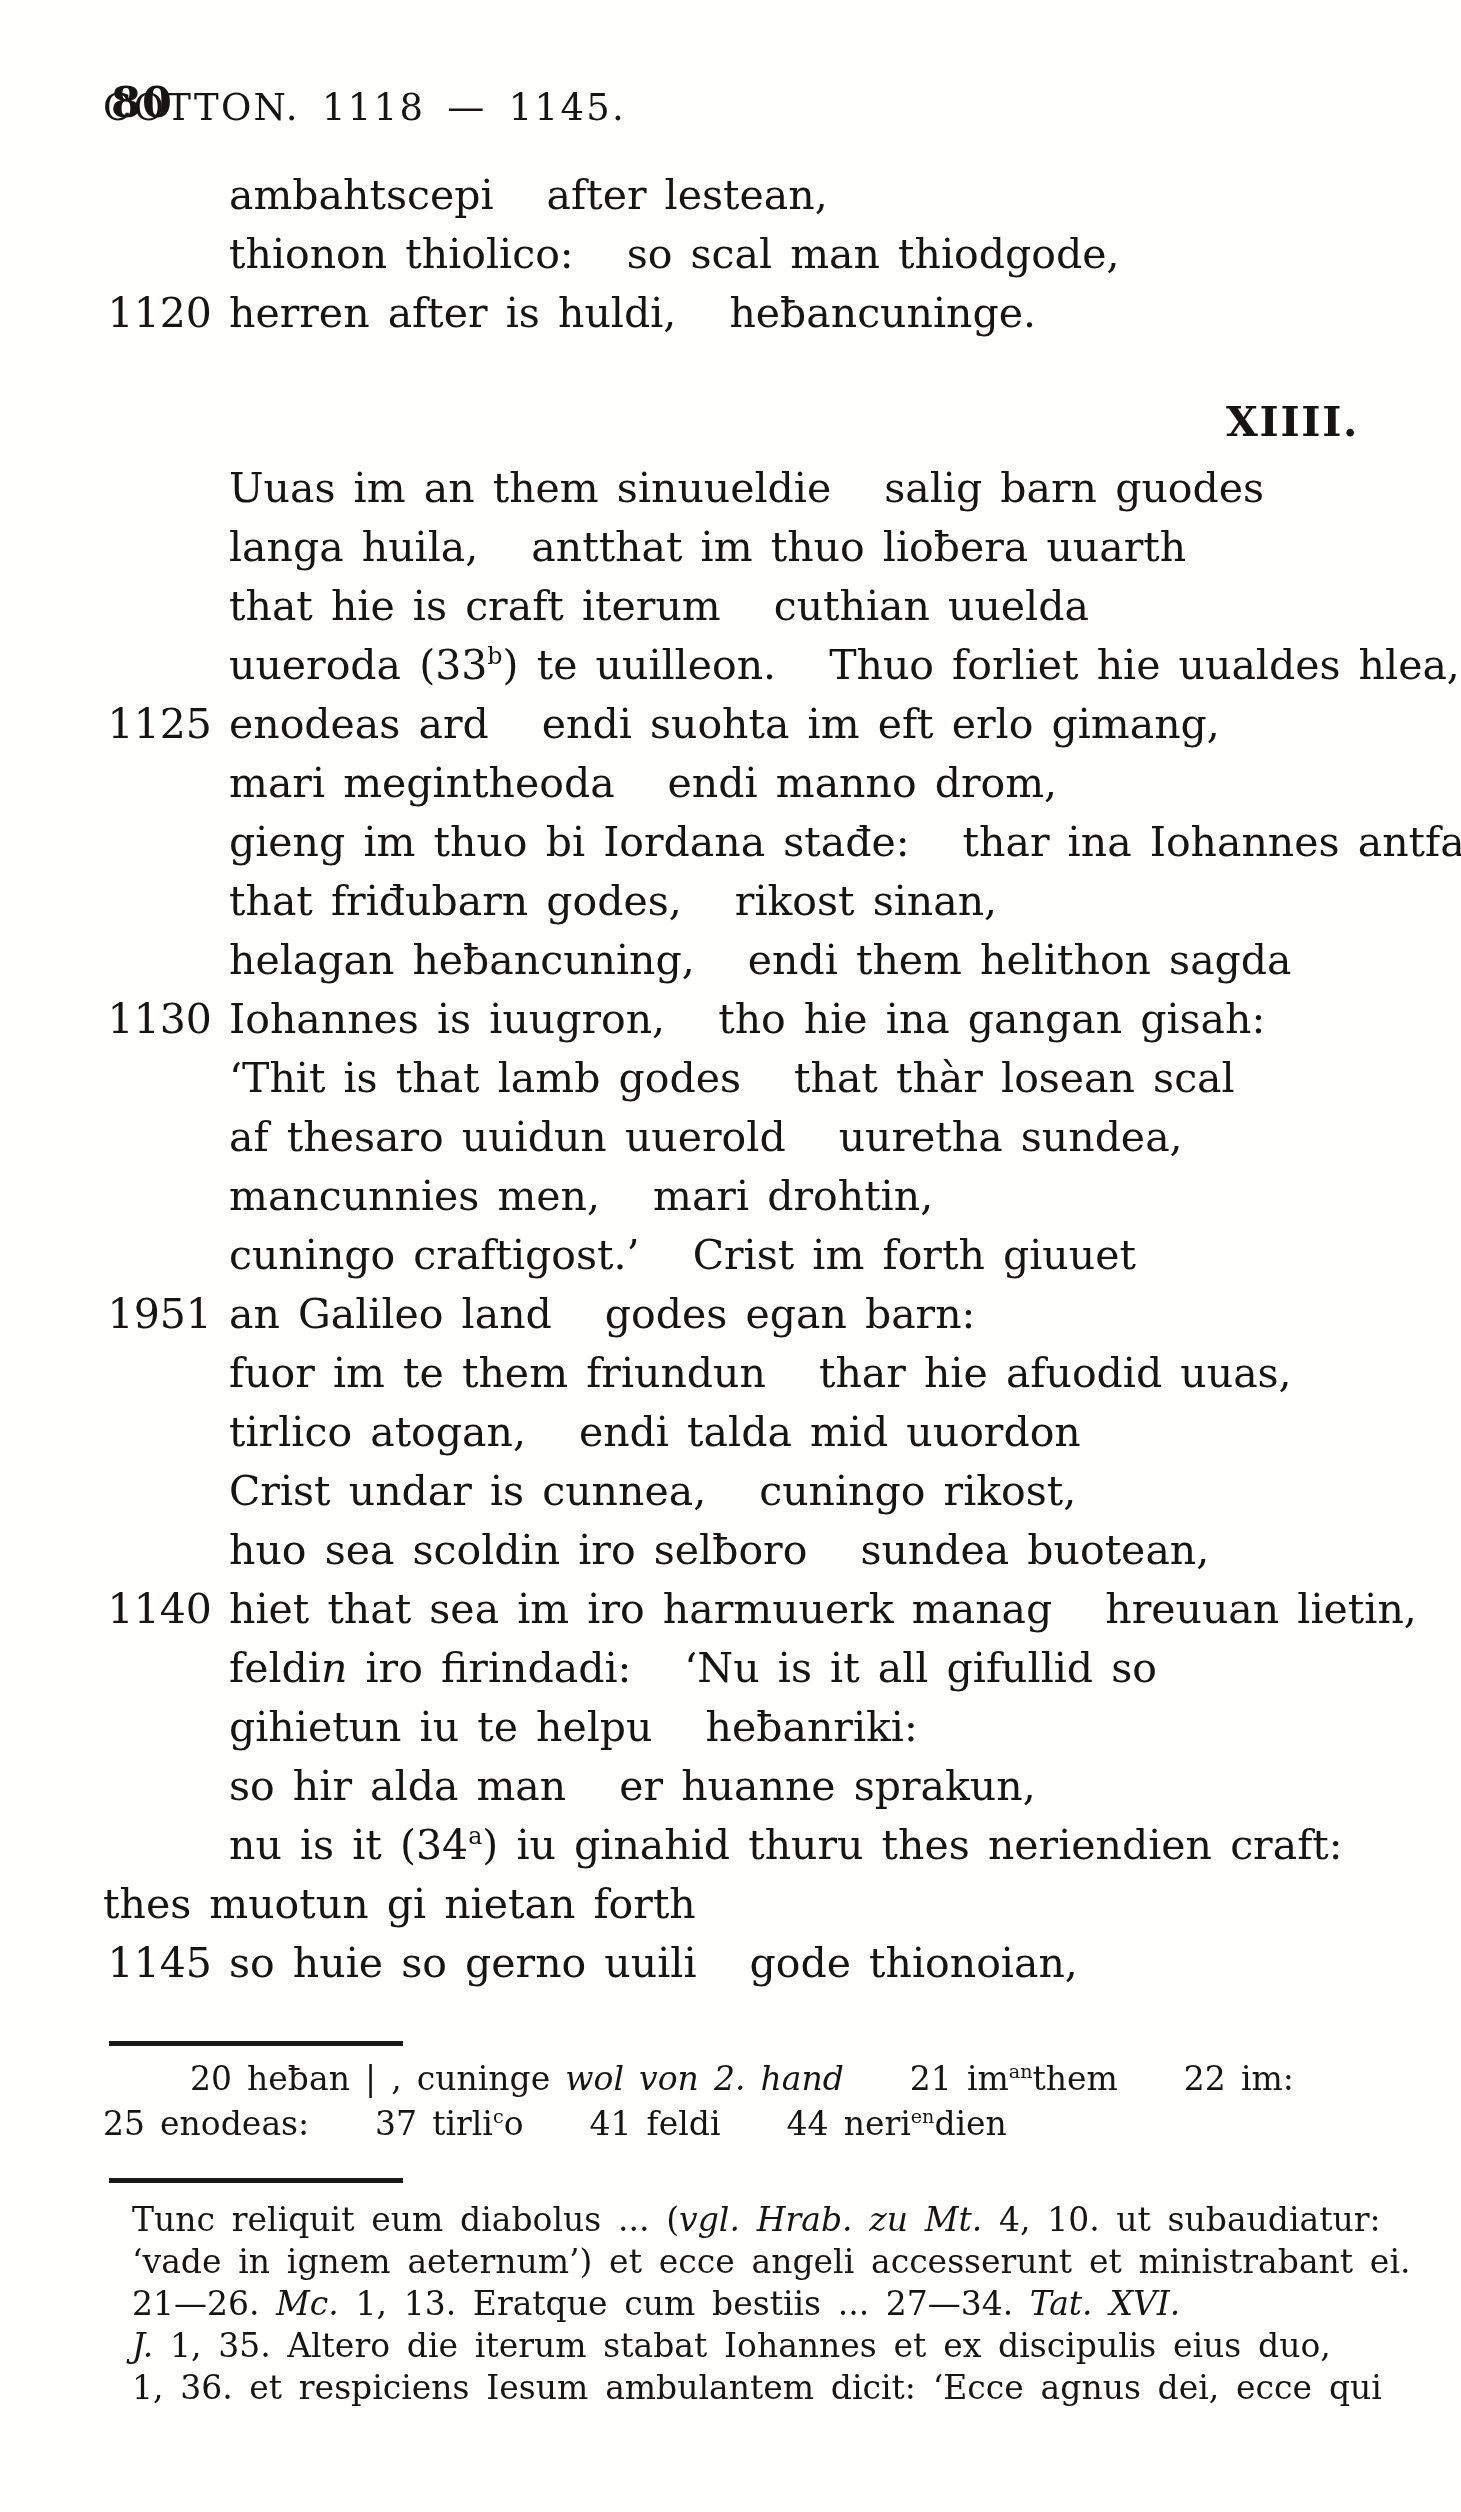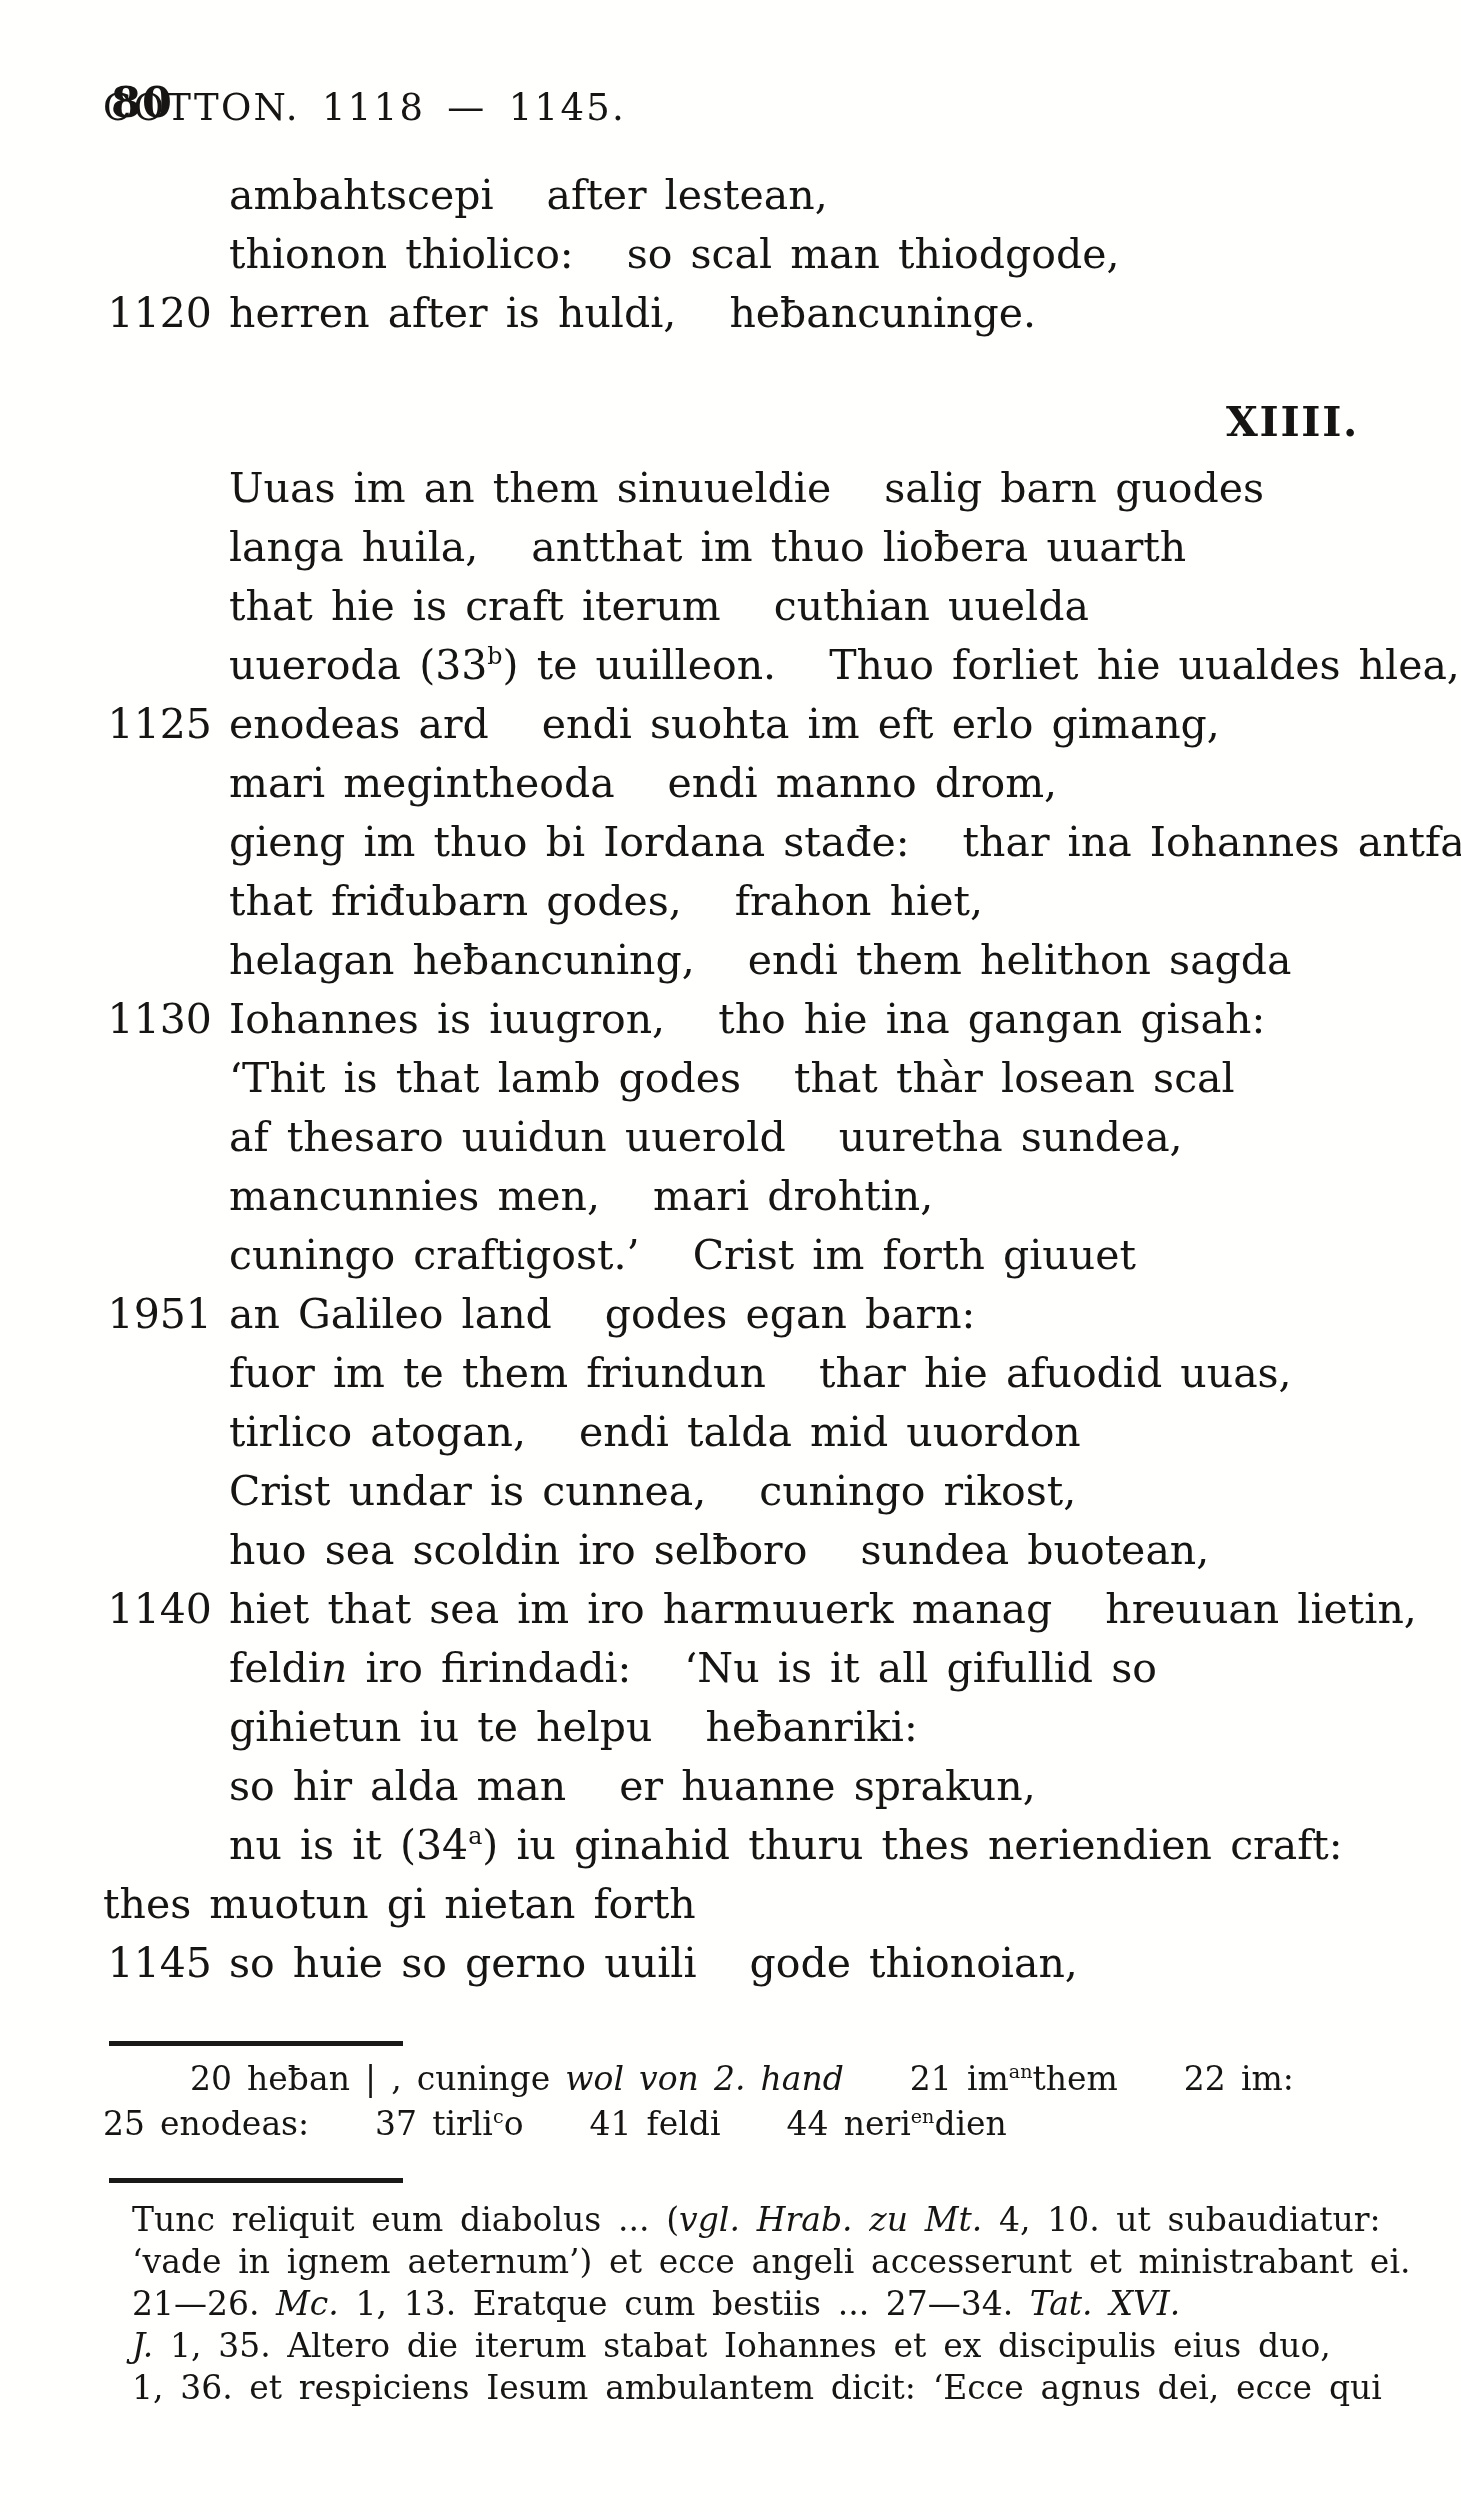--- a/index.html
+++ b/index.html
@@ -76,21 +76,21 @@
   <div class="fitt">XIIII.</div>
 
   <div class="verse main" id="main-lines">
       <div class="vline"><span>Uuas im an them sinuueldie</span><span class="half-b">salig barn guodes</span></div>
       <div class="vline"><span>langa huila,</span><span class="half-b">antthat im thuo lioƀera uuarth</span></div>
       <div class="vline"><span>that hie is craft iterum</span><span class="half-b">cuthian uuelda</span></div>
       <div class="vline"><span><span>uueroda (33</span><sup>b</sup><span>) te uuilleon.</span></span><span class="half-b">Thuo forliet hie uualdes hlea,</span></div>
       <div class="vline"><span class="vnum">1125</span><span>enodeas ard</span><span class="half-b">endi suohta im eft erlo gimang,</span></div>
       <div class="vline"><span>mari megintheoda</span><span class="half-b">endi manno drom,</span></div>
       <div class="vline"><span>gieng im thuo bi Iordana stađe:</span><span class="half-b">thar ina Iohannes antfand</span></div>
-      <div class="vline"><span>that friđubarn godes,</span><span class="half-b">frahon hiet,</span></div>
+      <div class="vline"><span>that friđubarn godes,</span><span class="half-b">rikost sinan,</span></div>
       <div class="vline"><span>helagan heƀancuning,</span><span class="half-b">endi them helithon sagda</span></div>
       <div class="vline"><span class="vnum">1130</span><span>Iohannes is iuugron,</span><span class="half-b">tho hie ina gangan gisah:</span></div>
       <div class="vline"><span>‘Thit is that lamb godes</span><span class="half-b">that thàr losean scal</span></div>
       <div class="vline"><span>af thesaro uuidun uuerold</span><span class="half-b">uuretha sundea,</span></div>
       <div class="vline"><span>mancunnies men,</span><span class="half-b">mari drohtin,</span></div>
       <div class="vline"><span>cuningo craftigost.’</span><span class="half-b">Crist im forth giuuet</span></div>
       <div class="vline"><span class="vnum">1951</span><span>an Galileo land</span><span class="half-b">godes egan barn:</span></div>
       <div class="vline"><span>fuor im te them friundun</span><span class="half-b">thar hie afuodid uuas,</span></div>
       <div class="vline"><span>tirlico atogan,</span><span class="half-b">endi talda mid uuordon</span></div>
       <div class="vline"><span>Crist undar is cunnea,</span><span class="half-b">cuningo rikost,</span></div>

